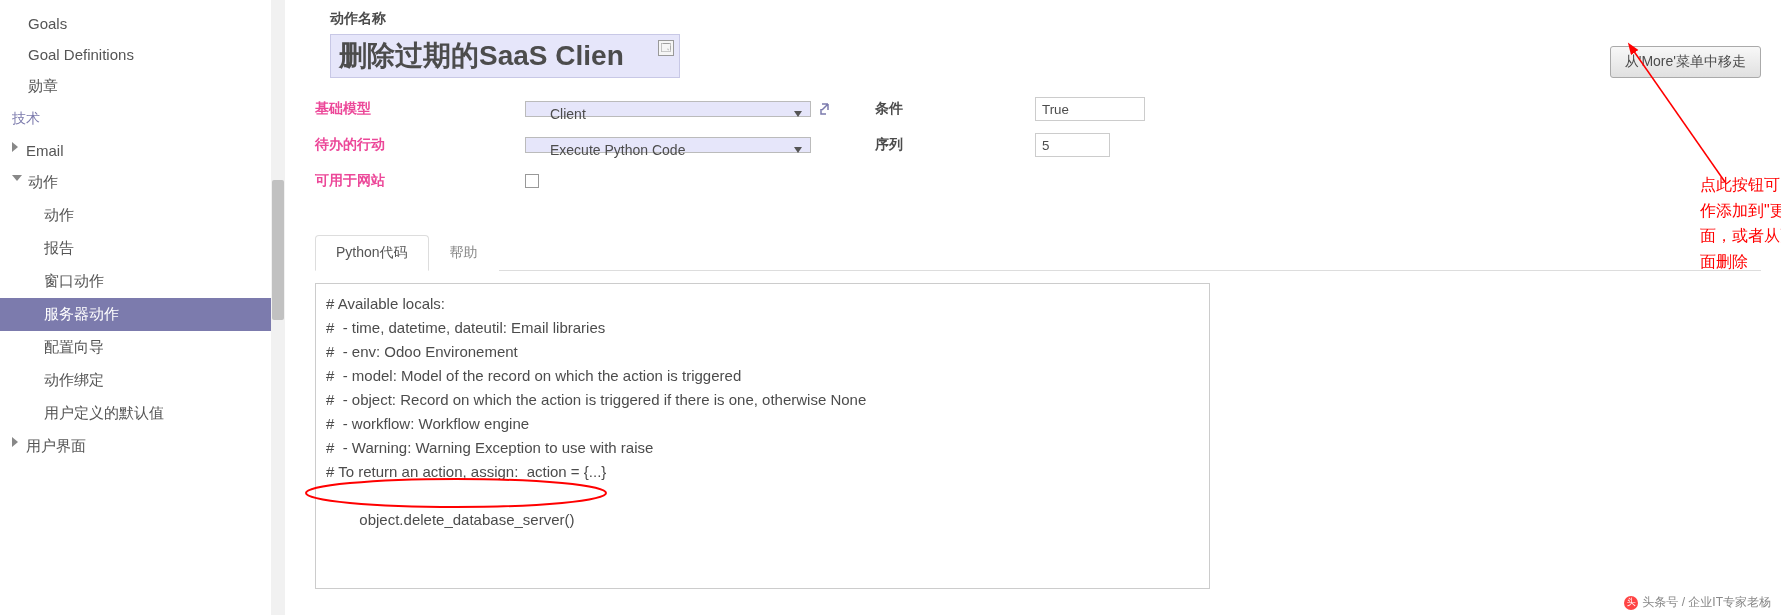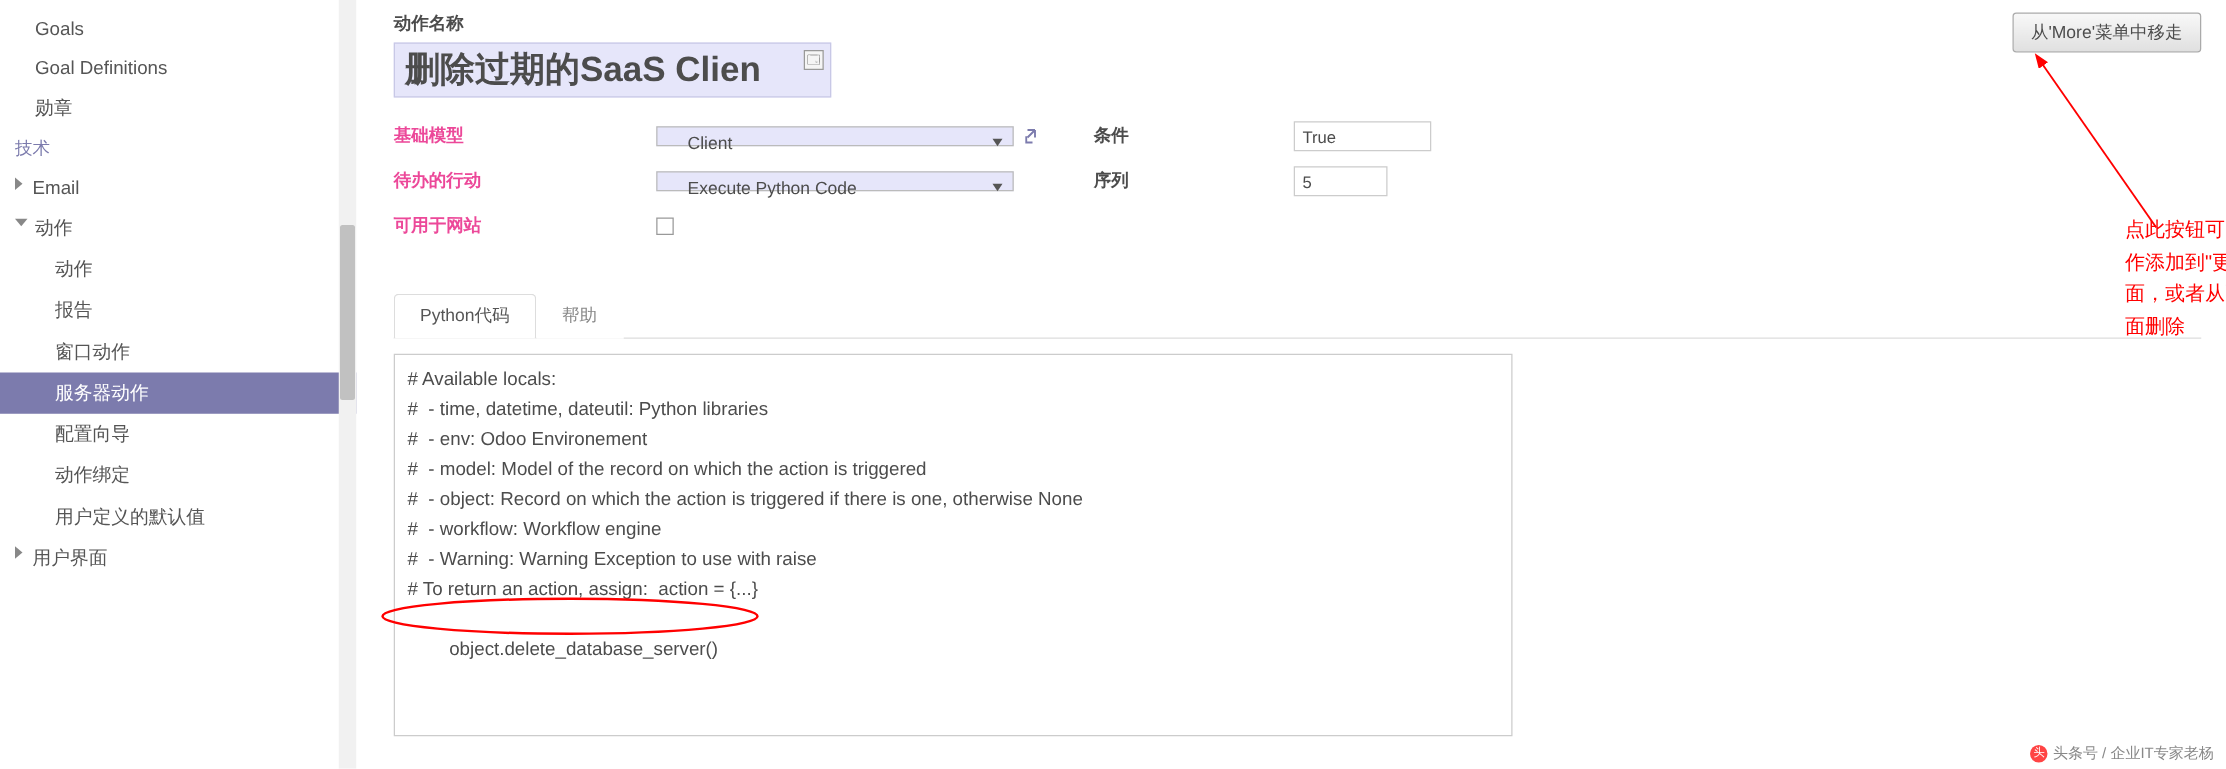--- a/index.html
+++ b/index.html
@@ -13,21 +13,21 @@
 .nav-item { display: flex; align-items: flex-start; padding: 7px 12px 7px 28px; color: #555; cursor: pointer; font-size: 15px; }
 .nav-item.has-caret { padding-left: 12px; }
 .nav-item.indent-1 { padding-left: 44px; }
 .nav-item.section { color: #7c7bad; font-weight: normal; padding-left: 12px; font-size: 14px; }
 .nav-item.active { background: #7c7bad; color: #fff; }
 .caret { display: inline-block; width: 0; height: 0; border-top: 5px solid transparent; border-bottom: 5px solid transparent; border-left: 6px solid #888; margin-right: 8px; flex-shrink: 0; }
 .caret.down { border-left: 5px solid transparent; border-right: 5px solid transparent; border-top: 6px solid #888; border-bottom: none; margin-right: 6px; margin-top: 2px; }
 
 
 .main { flex: 1; padding: 10px 20px 0 30px; position: relative; }
-.top-row { display: flex; align-items: flex-start; }
+.top-row { display: flex; align-items: flex-end; margin-left: 15px; }
 .title-block { flex: 1; }
 .field-label { color: #4c4c4c; font-weight: bold; font-size: 14px; margin-bottom: 6px; }
 .title-input { font-size: 28px; font-weight: bold; color: #4c4c4c; border: 1px solid #c8c8e6; background: #e6e6fa; padding: 2px 40px 2px 8px; width: 350px; position: relative; }
 .title-wrap { position: relative; display: inline-block; }
 .title-overlay { position: absolute; right: 6px; top: 6px; width: 16px; height: 16px; border: 1px solid #999; background: #f5f5f5; font-size: 10px; display: flex; align-items: center; justify-content: center; }
 .remove-btn { background: linear-gradient(#f8f8f8, #e0e0e0); border: 1px solid #aaa; border-radius: 3px; padding: 6px 14px; color: #4c4c4c; font-size: 14px; cursor: pointer; flex-shrink: 0; }
 
 .form-grid { margin-top: 18px; }
 .form-row { display: flex; align-items: center; margin-bottom: 10px; min-height: 26px; }
 .form-row .lbl { width: 210px; color: #ec4899; font-weight: bold; font-size: 14px; }
@@ -158,21 +158,21 @@
       </div>
     </div>
 
     <div class="tabs">
       <div class="tab active">Python代码</div>
       <div class="tab">帮助</div>
     </div>
 
     <div class="code-box">
       <div class="code-line"># Available locals:</div>
-      <div class="code-line">#  - time, datetime, dateutil: Python libraries</div>
+      <div class="code-line">#  - time, datetime, dateutil: Email libraries</div>
       <div class="code-line">#  - env: Odoo Environement</div>
       <div class="code-line">#  - model: Model of the record on which the action is triggered</div>
       <div class="code-line">#  - object: Record on which the action is triggered if there is one, otherwise None</div>
       <div class="code-line">#  - workflow: Workflow engine</div>
       <div class="code-line">#  - Warning: Warning Exception to use with raise</div>
       <div class="code-line"># To return an action, assign:  action = {...}</div>
       <div class="code-line circled">
         <span>object.delete_database_server()</span>
         <svg class="circle-svg" width="320" height="34">
           <ellipse cx="160" cy="17" rx="150" ry="14" stroke="#ff0000" stroke-width="2" fill="none"></ellipse>

